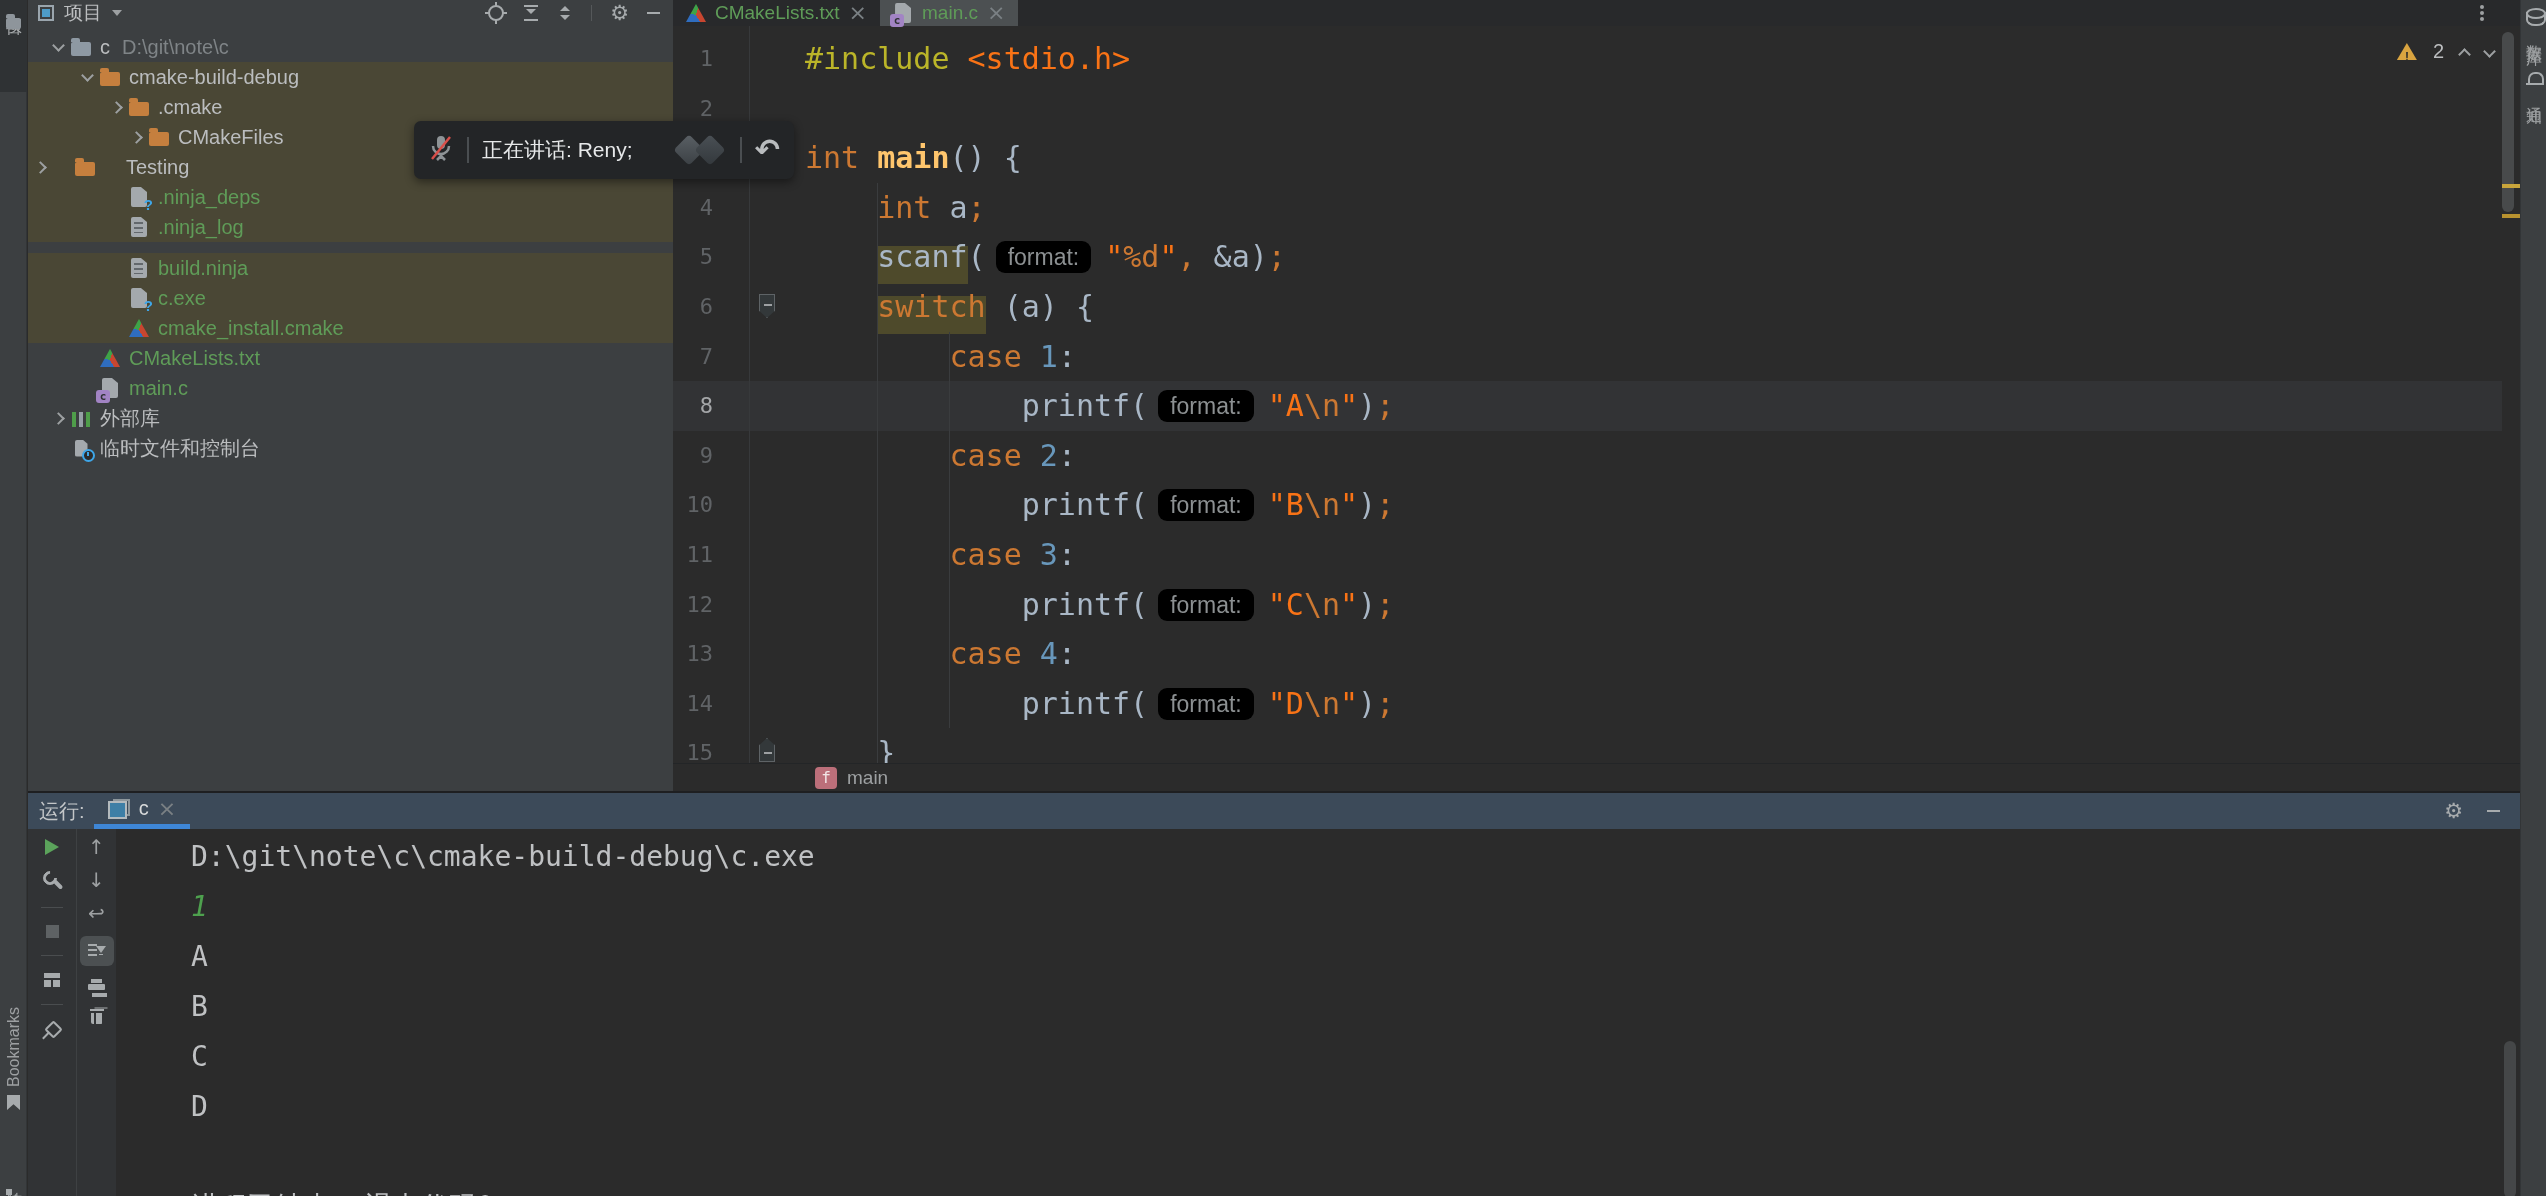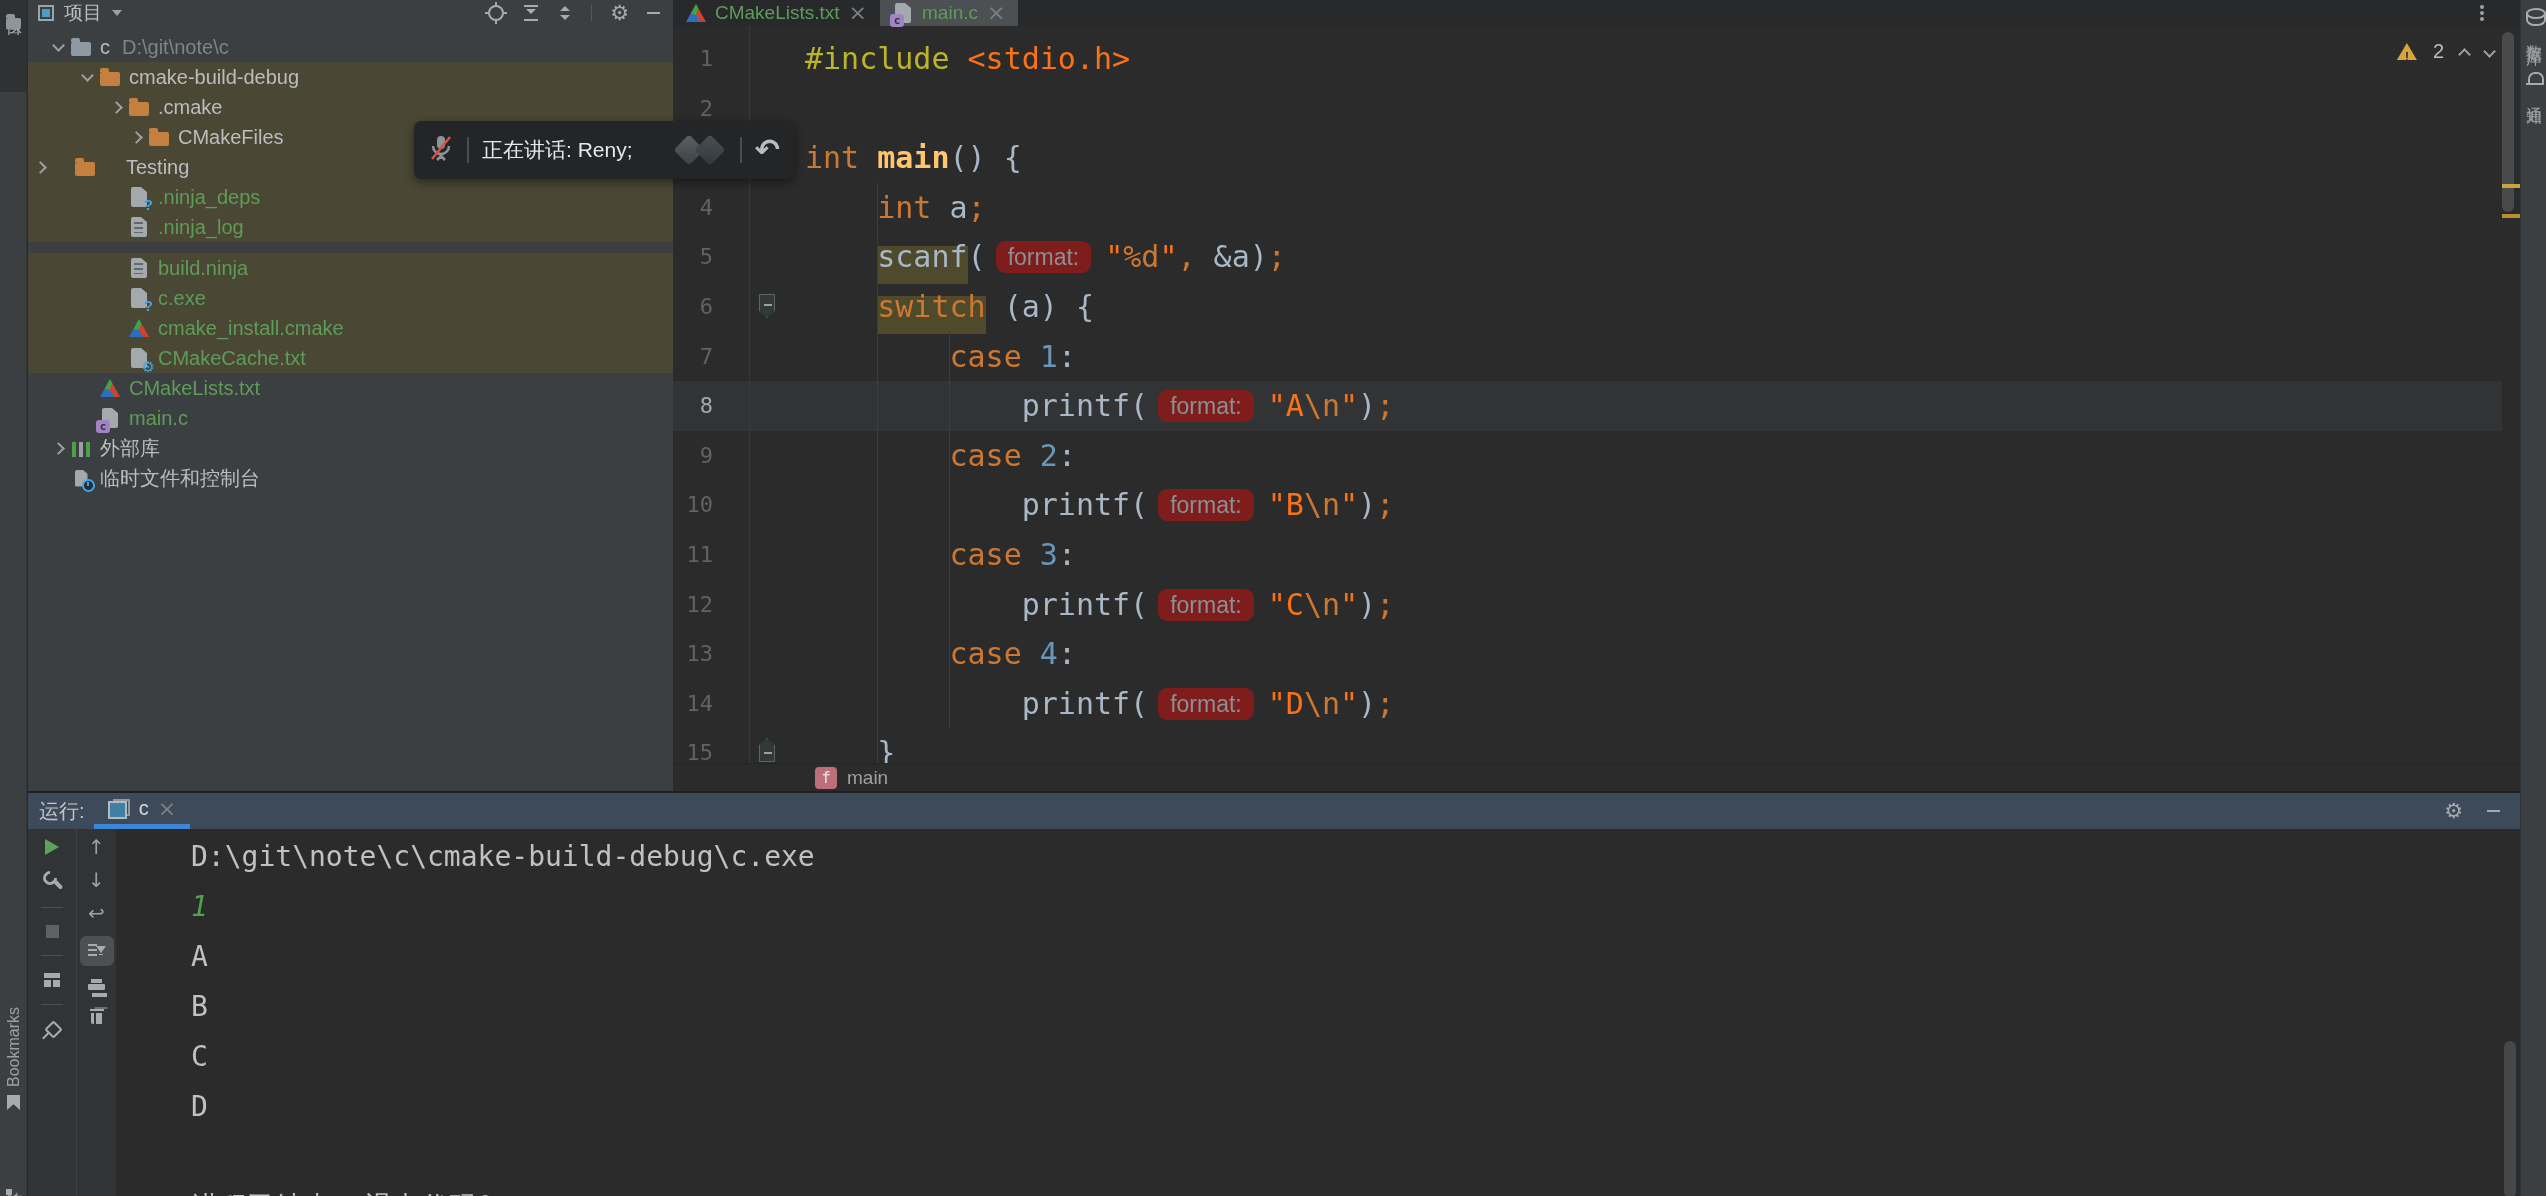--- a/index.html
+++ b/index.html
@@ -143,21 +143,21 @@
   .gutter-sep { position:absolute; left:76px; top:0; bottom:0; width:1px; background:#37393B; }
   .gutter { position:absolute; left:0; top:8px; width:40px; text-align:right;
             font:22px/49.6px "DejaVu Sans Mono",monospace; color:#606366; }
   .gutter div { height:49.6px; }
   .gutter .cur { color:#A4A6A8; }
   .codecol { position:absolute; left:132px; top:8px; font:30px/49.6px "DejaVu Sans Mono",monospace; color:#A9B7C6; white-space:pre; }
   .codecol div.cl { height:49.6px; }
   .tk-k { color:#CC7832; } .tk-d { color:#BBB529; } .tk-s { color:#f97316; } .tk-e { color:#CC7832; }
   .tk-n { color:#6897BB; } .tk-f { color:#FFC66D; font-weight:bold; } .tk-p { color:#A9B7C6; }
   .tk-h { display:inline-block; font-family:"Liberation Sans",sans-serif; font-size:23px; line-height:30px; color:#8C9092;
-          background:#7f1d1d; border-radius:9px; padding:1px 12px; margin:0 14px 0 10px; vertical-align:2px; }
+          background:#000000; border-radius:9px; padding:1px 12px; margin:0 14px 0 10px; vertical-align:2px; }
   .hl-box { position:absolute; background:#4E4A2B; z-index:0; }
   .guide { position:absolute; width:1px; background:#3A3C3E; }
   .inspections { position:absolute; top:14px; right:26px; display:flex; align-items:center; gap:16px; z-index:4; }
   .insp-count { color:#BBBDBF; font-size:20px; }
   .ed-scroll { position:absolute; right:6px; top:6px; width:12px; height:180px; background:rgba(96,100,102,.55); border-radius:6px; }
   .stripe-mark { position:absolute; right:0; width:18px; height:4px; background:#C9A53B; }
   .breadcrumbs { position:absolute; left:0; bottom:0; width:100%; height:28px; background:#2B2B2B; border-top:1px solid #232527;
                  display:flex; align-items:center; padding-left:142px; gap:10px; }
   .bc-badge { width:22px; height:22px; background:#BC6F7A; border-radius:4px; color:#F2E4E6;
               font:16px/22px "DejaVu Sans Mono",monospace; text-align:center; }
@@ -306,27 +306,20 @@
             <span class="ic ic-page"></span>
           </span>
           <span class="lbl green">c.exe</span>
         </div>
         <div class="trow excl" style="padding-left: 76px;">
           <span class="chev-box"></span>
           <span class="ic-wrap">
             <span class="ic ic-cmake"></span>
           </span>
           <span class="lbl green">cmake_install.cmake</span>
-        </div>
-        <div class="trow excl" style="padding-left: 76px;">
-          <span class="chev-box"></span>
-          <span class="ic-wrap badge-gear">
-            <span class="ic ic-page"></span>
-          </span>
-          <span class="lbl green">CMakeCache.txt</span>
         </div>
         <div class="trow" style="padding-left: 47px;">
           <span class="chev-box"></span>
           <span class="ic-wrap">
             <span class="ic ic-cmake"></span>
           </span>
           <span class="lbl green">CMakeLists.txt</span>
         </div>
         <div class="trow" style="padding-left: 47px;">
           <span class="chev-box"></span>

